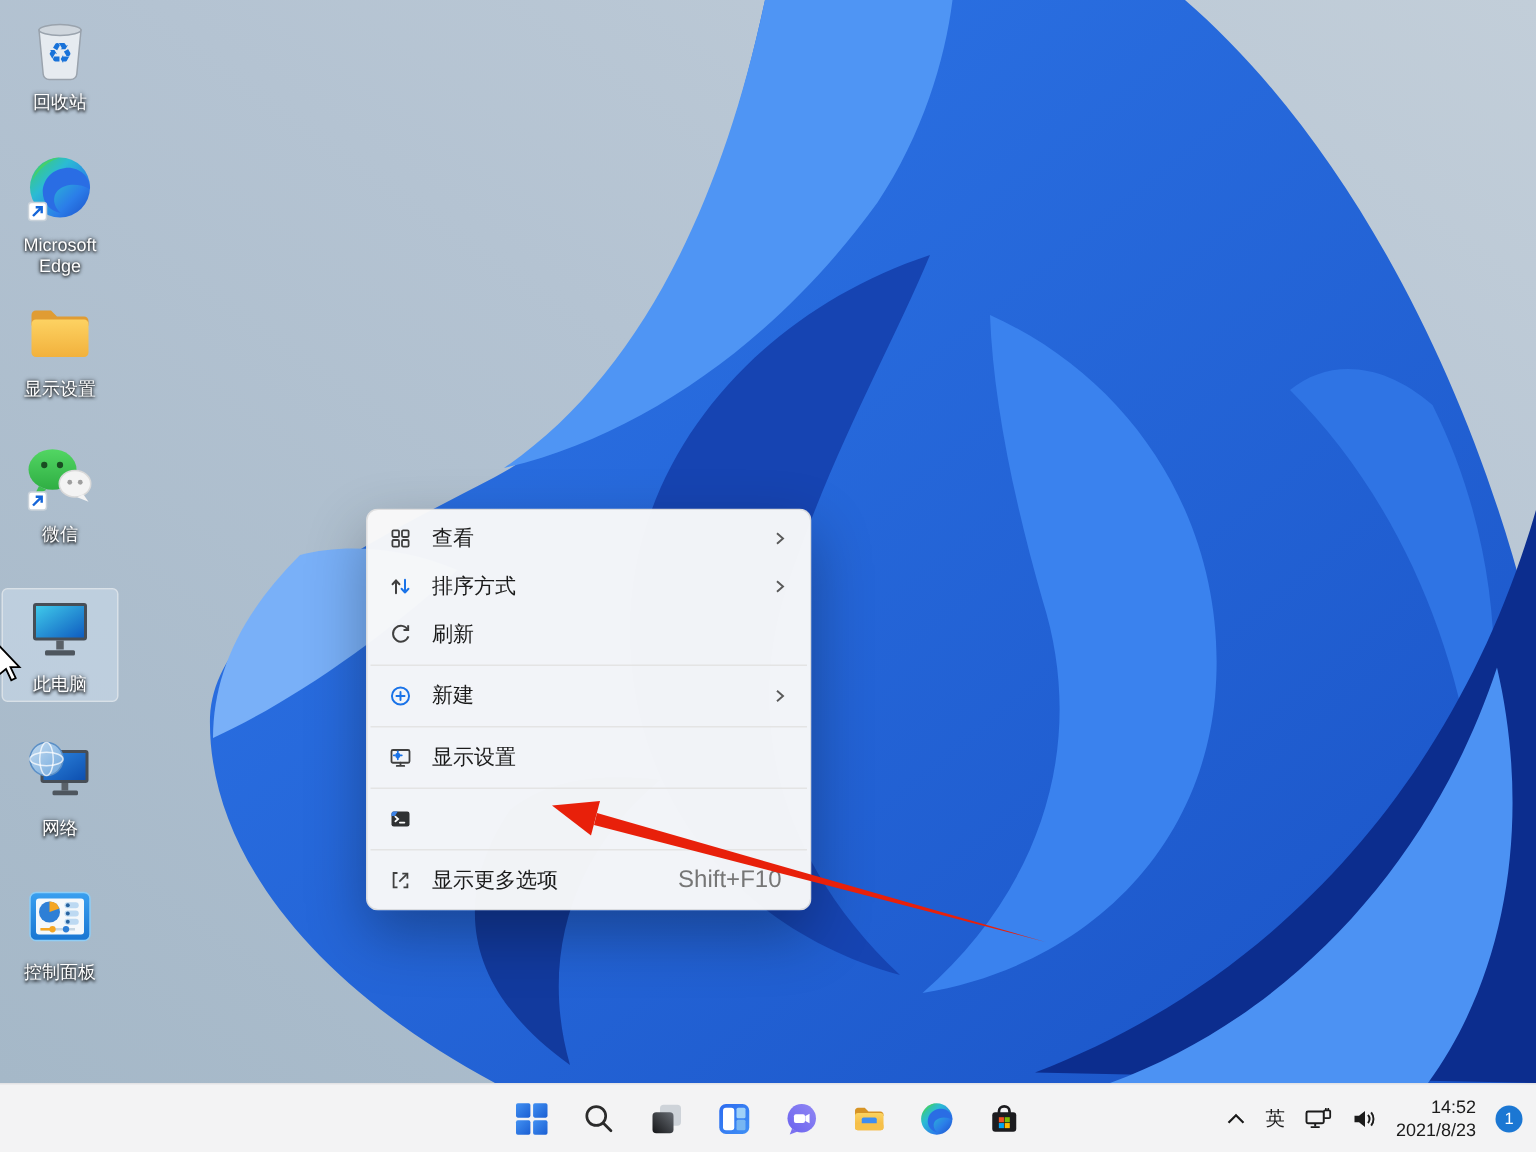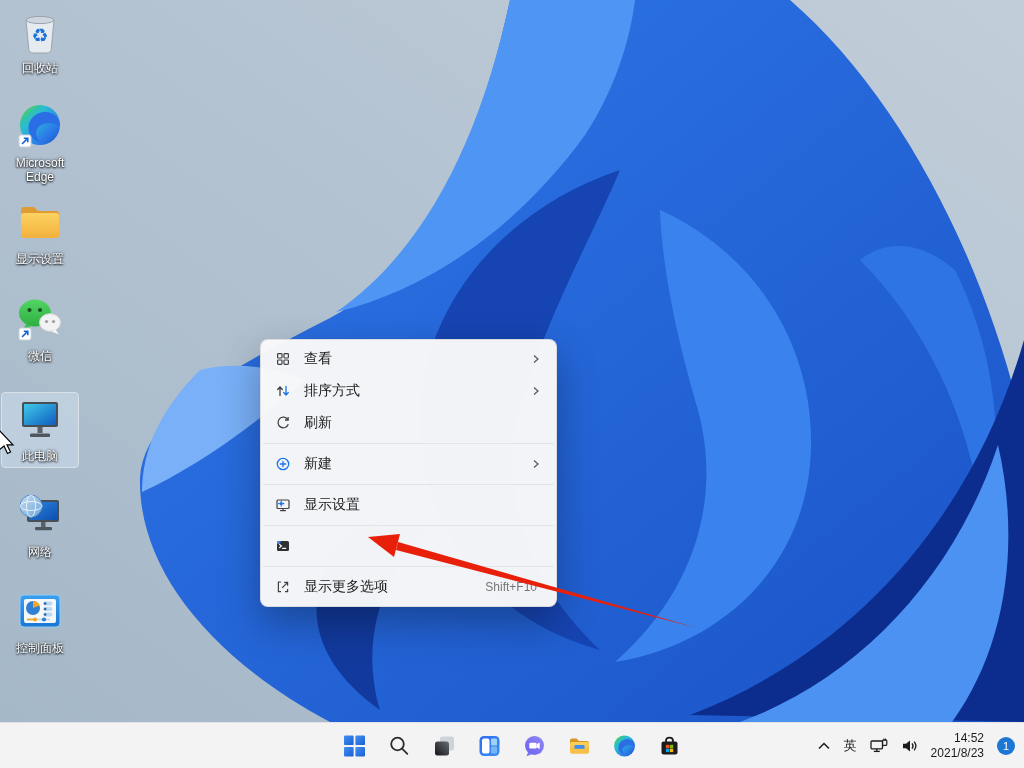--- a/index.html
+++ b/index.html
@@ -11,27 +11,27 @@
   
   .wall{position:absolute;left:0;top:0;width:1024px;height:722px;z-index:0;display:block;}
   
   .dicon{position:absolute;left:2px;width:76px;display:flex;flex-direction:column;
     align-items:center;z-index:2;padding:3px 0 4px 0;border-radius:3px;cursor:default;}
   .dicon.sel{background:rgba(212,229,245,0.45);outline:1px solid rgba(255,255,255,0.55);}
   .dicon svg.big{width:46px;height:46px;display:block;}
   .dlabel{margin-top:7px;font-size:12px;line-height:14px;color:#fff;text-align:center;
     text-shadow:0 1px 2px rgba(0,0,0,.95),0 0 3px rgba(0,0,0,.8);word-break:break-word;max-width:74px;}
   
-  .menu{position:absolute;left:260px;top:339px;width:297px;box-sizing:border-box;
+  .menu{position:absolute;left:244px;top:339px;width:297px;box-sizing:border-box;
     background:rgba(249,249,249,0.97);border:1px solid rgba(0,0,0,0.10);border-radius:8px;
     box-shadow:0 16px 40px rgba(0,0,0,0.30);padding:3px 0;z-index:5;}
   .mi{display:flex;align-items:center;height:32px;padding:0 8px 0 11px;border-radius:4px;margin:0 3px;}
   .mi .ic{width:16px;height:16px;flex:0 0 16px;margin-right:13px;display:block;}
   .mi .lbl{flex:1;font-size:14px;color:#1b1b1b;white-space:nowrap;}
-  .mi .sc{font-size:12px;color:#767676;margin-right:8px;}
+  .mi .sc{font-size:16px;color:#767676;margin-right:8px;}
   .mi .chev{width:10px;height:10px;margin-right:4px;display:block;}
   .sep{height:1px;background:#e4e4e4;margin:4px 2px;}
   
   .overlay{position:absolute;left:0;top:0;width:1024px;height:768px;z-index:6;pointer-events:none;}
   .cursor{position:absolute;left:-3px;top:428px;z-index:9;}
   
   .taskbar{position:absolute;left:0;top:722px;width:1024px;height:46px;background:#f3f3f4;
     border-top:1px solid #e3e3e5;box-sizing:border-box;z-index:8;}
   .tb-center{position:absolute;left:50%;top:0;height:45px;transform:translateX(-50%);
     display:flex;align-items:center;gap:19px;}

